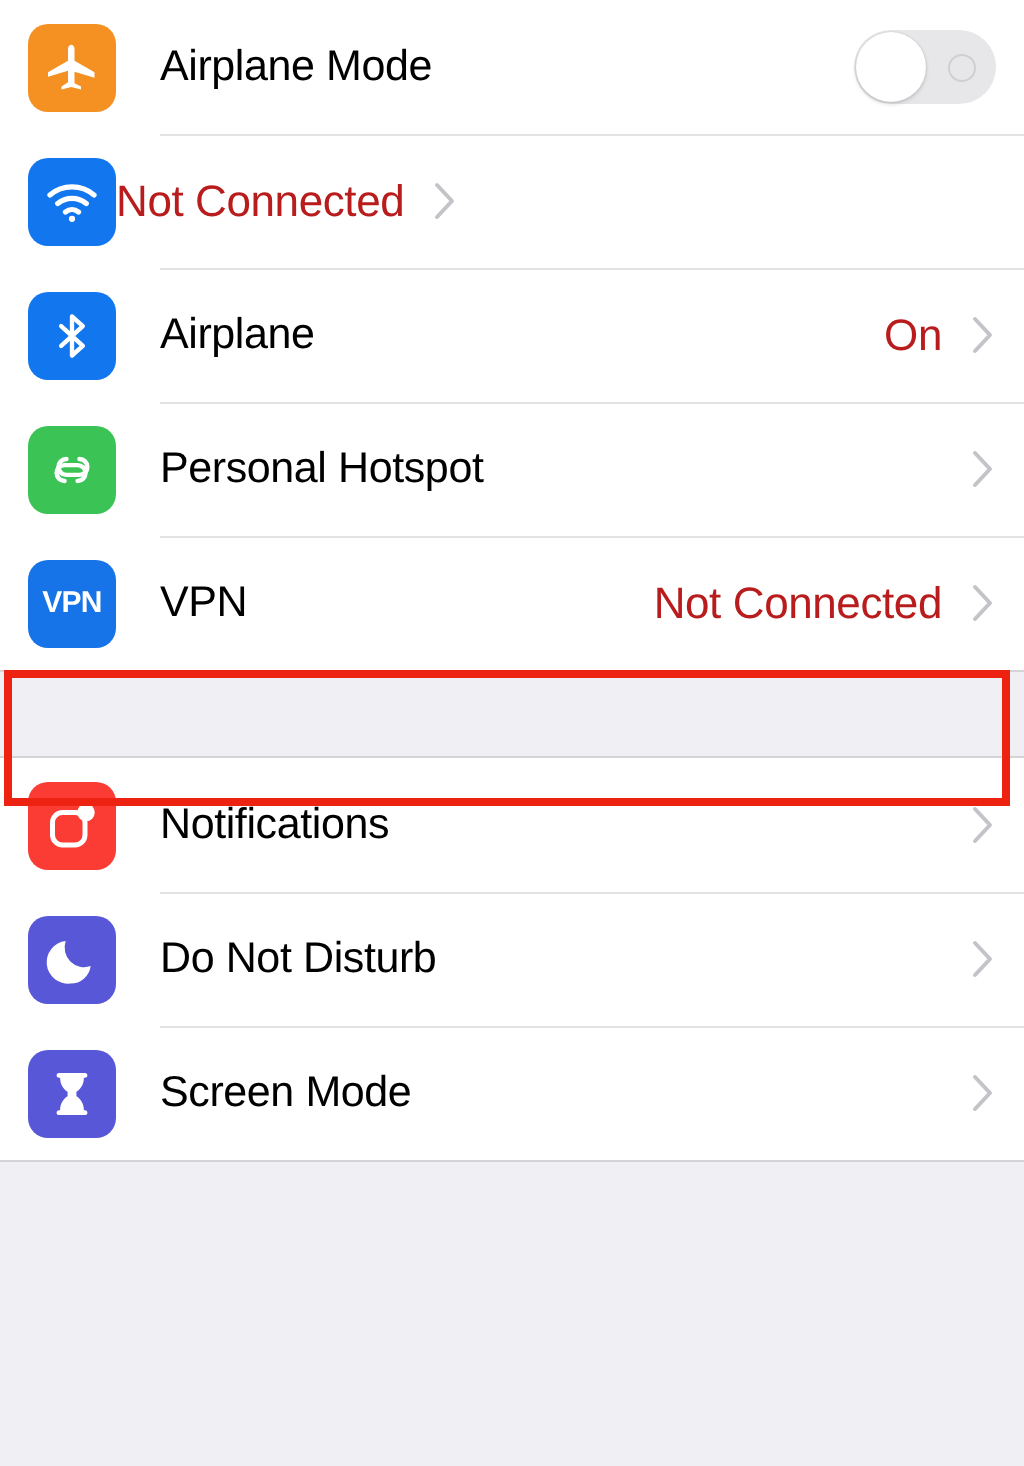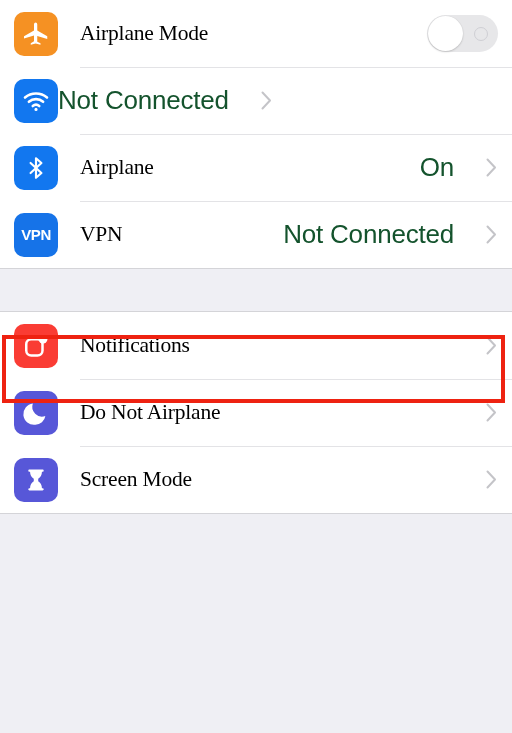--- a/index.html
+++ b/index.html
@@ -94,28 +94,27 @@
   }
 
   
   .row-label {
     margin-left: 22px;
     font-size: 21.5px;
     color: #000000;
     letter-spacing: -0.2px;
     white-space: nowrap;
     flex: 1 1 auto;
-    font-family: Liberation Serif, serif;
   }
   .row-value {
-    font-size: 26px;
-    color: #14532d;
+    font-size: 22px;
+    color: #b91c1c;
     letter-spacing: -0.2px;
     white-space: nowrap;
-    margin-right: 31px;
+    margin-right: 14px;
   }
 
   
   .chevron {
     width: 13px;
     height: 22px;
     flex: 0 0 13px;
     display: flex;
     align-items: center;
     justify-content: center;
@@ -208,20 +207,34 @@
       <div class="row-label">Airplane</div>
       <div class="row-value">On</div>
       <div class="chevron">
         <svg width="11" height="19" viewBox="0 0 11 19" fill="none" stroke="#c4c4c8" stroke-width="2" stroke-linecap="round" stroke-linejoin="round">
           <path d="M1.5 1.5L9 9.5 1.5 17.5"></path>
         </svg>
       </div>
     </div>
 
 
+    <div class="row">
+      <div class="icon-tile tile-hotspot" style="background: rgb(59, 196, 85);">
+        <svg width="28" height="28" viewBox="0 0 24 24" fill="none" stroke="#ffffff" stroke-width="1.9" stroke-linecap="round" stroke-linejoin="round">
+          <path d="M15.2 7.3a3.4 3.4 0 010 6.8H9.6a3.4 3.4 0 110-6.8"></path>
+          <path d="M8.8 16.7a3.4 3.4 0 010-6.8h5.6a3.4 3.4 0 110 6.8"></path>
+        </svg>
+      </div>
+      <div class="row-label">Personal Hotspot</div>
+      <div class="chevron">
+        <svg width="11" height="19" viewBox="0 0 11 19" fill="none" stroke="#c4c4c8" stroke-width="2" stroke-linecap="round" stroke-linejoin="round">
+          <path d="M1.5 1.5L9 9.5 1.5 17.5"></path>
+        </svg>
+      </div>
+    </div>
 
     <div class="row">
       <div class="icon-tile tile-vpn" style="background: rgb(22, 115, 232);">
         <span class="vpn-text">VPN</span>
       </div>
       <div class="row-label">VPN</div>
       <div class="row-value">Not Connected</div>
       <div class="chevron">
         <svg width="11" height="19" viewBox="0 0 11 19" fill="none" stroke="#c4c4c8" stroke-width="2" stroke-linecap="round" stroke-linejoin="round">
           <path d="M1.5 1.5L9 9.5 1.5 17.5"></path>
@@ -250,21 +263,21 @@
       </div>
     </div>
 
 
     <div class="row">
       <div class="icon-tile tile-dnd" style="background: rgb(87, 87, 216);">
         <svg width="28" height="28" viewBox="0 0 24 24" fill="#ffffff">
           <path d="M20 14.6A8.4 8.4 0 019.3 3.9a8.6 8.6 0 102 18.2 8.6 8.6 0 008.7-7.5z"></path>
         </svg>
       </div>
-      <div class="row-label">Do Not Airplane</div>
+      <div class="row-label">Do Not Disturb</div>
       <div class="chevron">
         <svg width="11" height="19" viewBox="0 0 11 19" fill="none" stroke="#c4c4c8" stroke-width="2" stroke-linecap="round" stroke-linejoin="round">
           <path d="M1.5 1.5L9 9.5 1.5 17.5"></path>
         </svg>
       </div>
     </div>
 
     <div class="row">
       <div class="icon-tile tile-screentime" style="background: rgb(87, 87, 216);">
         <svg width="28" height="28" viewBox="0 0 24 24" fill="#ffffff">

